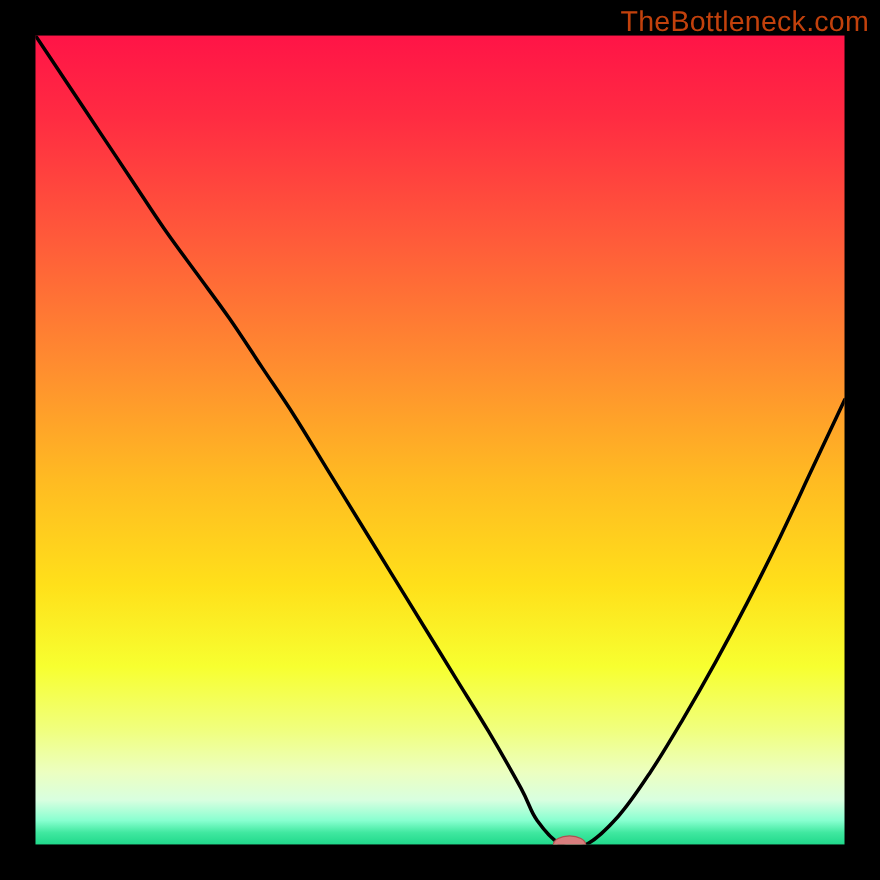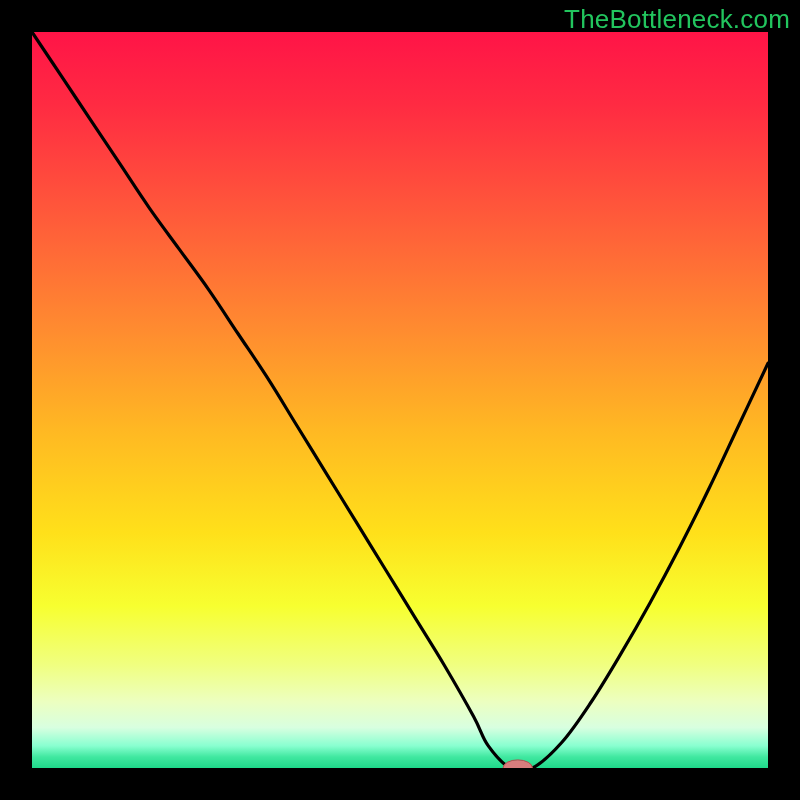--- a/index.html
+++ b/index.html
@@ -16,21 +16,21 @@
     height: 800px;
     background: #000;
   }
   .watermark {
     position: absolute;
     top: 4px;
     right: 10px;
     font-family: Arial, Helvetica, sans-serif;
     font-size: 26px;
     font-weight: 500;
-    color: #22c55e;
+    color: #c2410c;
     letter-spacing: 0.2px;
     z-index: 5;
   }
   .plot {
     position: absolute;
     left: 32px;
     top: 32px;
     width: 736px;
     height: 736px;
     overflow: hidden;

